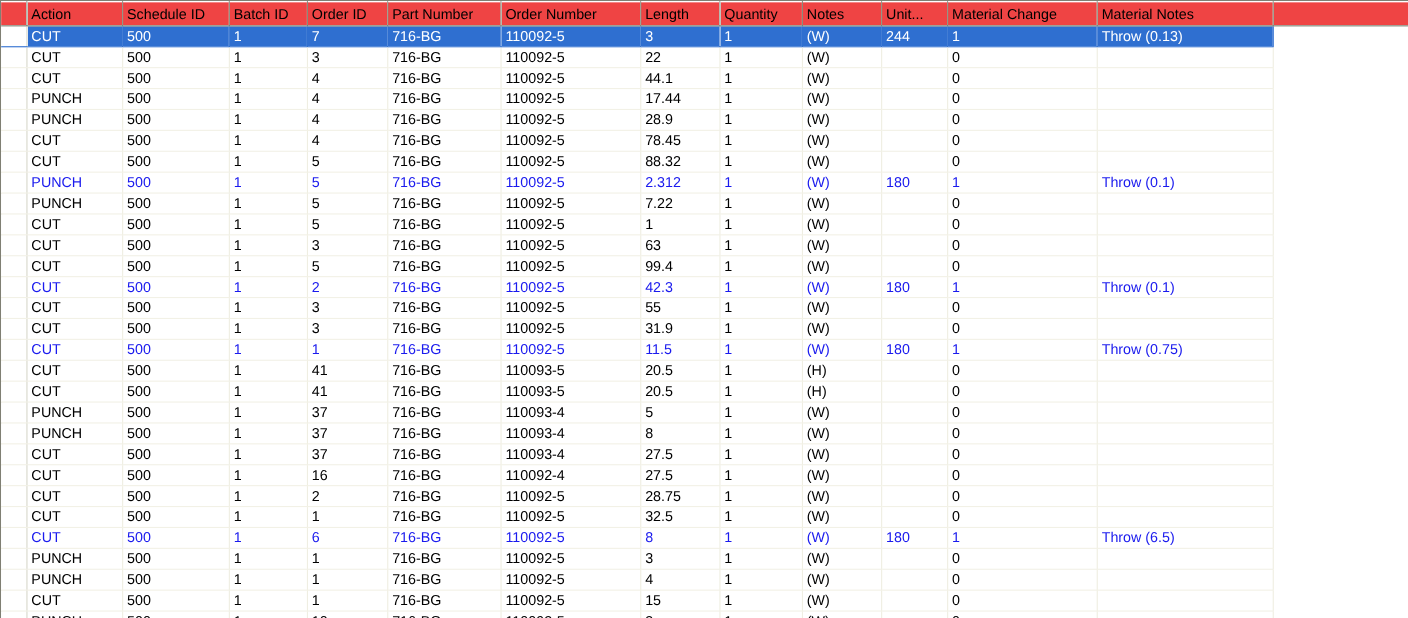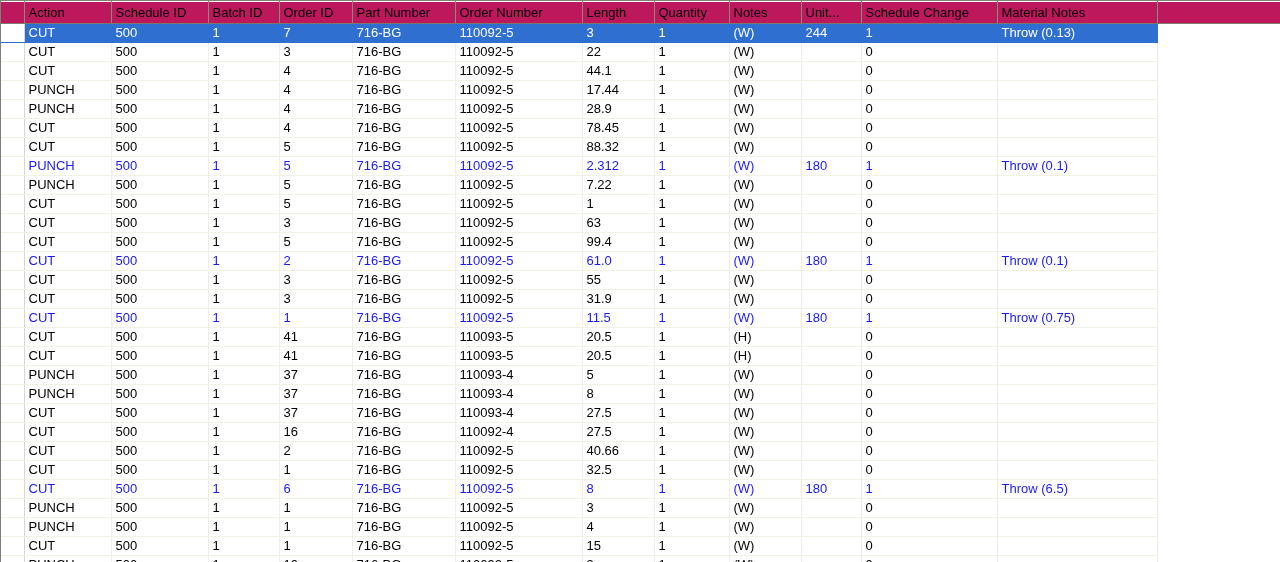--- a/index.html
+++ b/index.html
@@ -27,21 +27,21 @@
 
   table.grid {
     border-collapse: collapse;
     table-layout: fixed;
     width: 1280px;
   }
 
   
   thead th {
     height: 22px;
-    background: #be185d;
+    background: #ef4444;
     border-right: 1px solid #8a8a7a;
     border-bottom: 1px solid #7a7a6c;
     border-top: 1px solid #ffffff;
     padding: 0 0 0 4px;
     margin: 0;
     font-weight: normal;
     font-size: 13px;
     text-align: left;
     color: #000000;
     white-space: nowrap;
@@ -148,21 +148,21 @@
           <th>Action</th>
           <th>Schedule ID</th>
           <th>Batch ID</th>
           <th>Order ID</th>
           <th>Part Number</th>
           <th>Order Number</th>
           <th>Length</th>
           <th>Quantity</th>
           <th>Notes</th>
           <th>Unit...</th>
-          <th>Schedule Change</th>
+          <th>Material Change</th>
           <th>Material Notes</th>
           <th class="filler-head"></th>
         </tr>
     </thead>
     <tbody>
         <tr class="selected">
           <td class="gutter"></td>
           <td>CUT</td>
           <td>500</td>
           <td>1</td>
@@ -354,21 +354,21 @@
           <td class="filler"></td>
         </tr>
         <tr class="highlight">
           <td class="gutter"></td>
           <td>CUT</td>
           <td>500</td>
           <td>1</td>
           <td>2</td>
           <td>716-BG</td>
           <td>110092-5</td>
-          <td>61.0</td>
+          <td>42.3</td>
           <td>1</td>
           <td>(W)</td>
           <td>180</td>
           <td>1</td>
           <td>Throw (0.1)</td>
           <td class="filler"></td>
         </tr>
         <tr>
           <td class="gutter"></td>
           <td>CUT</td>
@@ -514,21 +514,21 @@
           <td class="filler"></td>
         </tr>
         <tr>
           <td class="gutter"></td>
           <td>CUT</td>
           <td>500</td>
           <td>1</td>
           <td>2</td>
           <td>716-BG</td>
           <td>110092-5</td>
-          <td>40.66</td>
+          <td>28.75</td>
           <td>1</td>
           <td>(W)</td>
           <td></td>
           <td>0</td>
           <td></td>
           <td class="filler"></td>
         </tr>
         <tr>
           <td class="gutter"></td>
           <td>CUT</td>

